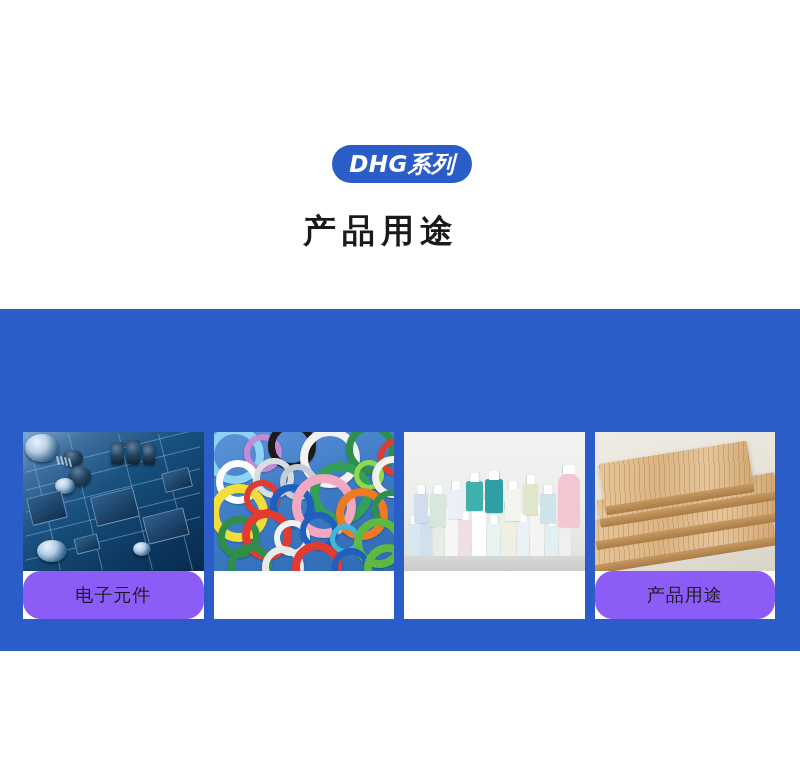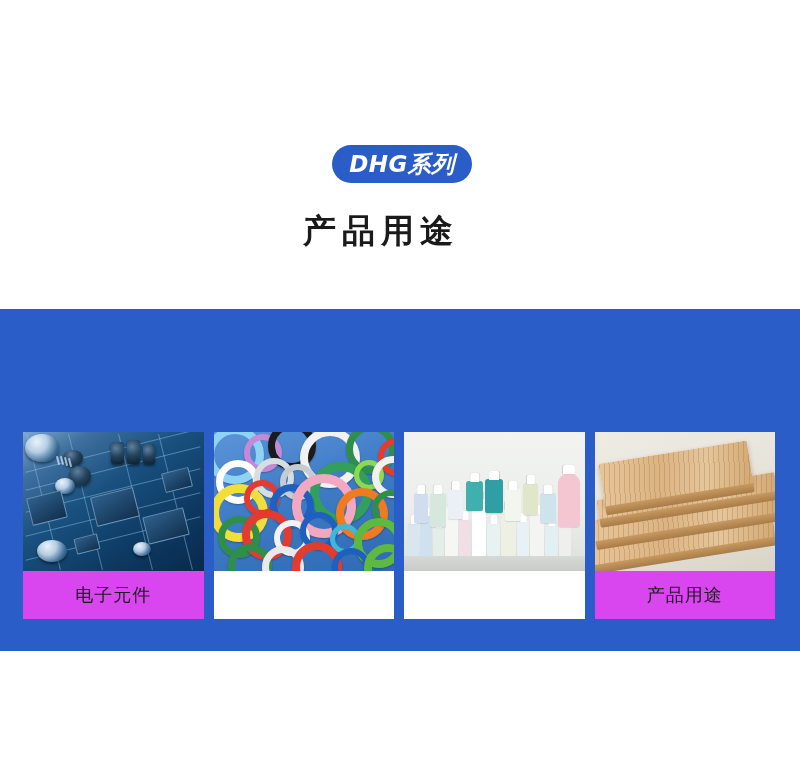--- a/index.html
+++ b/index.html
@@ -110,24 +110,25 @@
 
   .card-image {
     position: relative;
     width: 100%;
     height: 139px;
     overflow: hidden;
   }
 
   .card-caption {
     flex: 1;
-    background: #d946ef;
+    background: #8b5cf6;
     display: flex;
     align-items: center;
     justify-content: center;
+    border-radius: 18px;
   }
   .card-caption-label {
     color: #1a1a1a;
     font-size: 18px;
     letter-spacing: 1px;
     line-height: 1;
   }
 
   
   .pcb {

